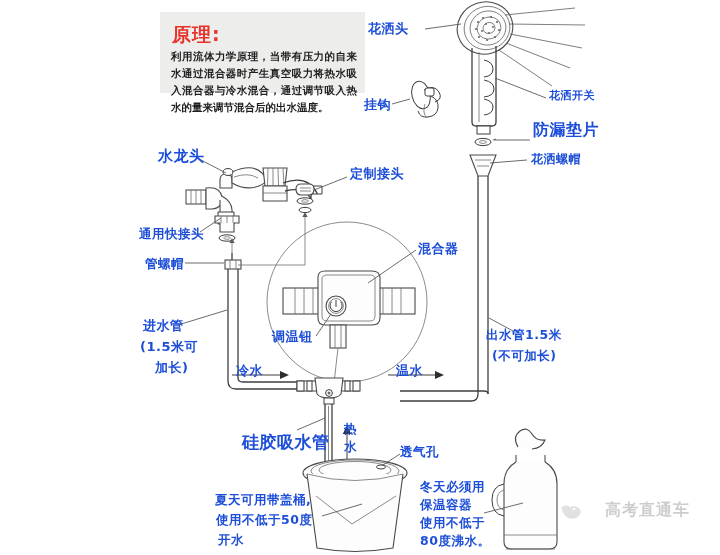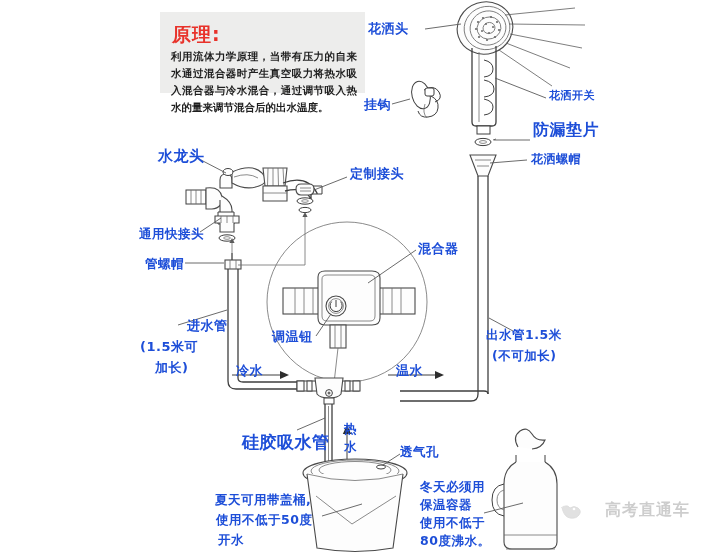--- a/index.html
+++ b/index.html
@@ -380,21 +380,21 @@
   <div class="lbl" style="left:549px; top:89px; font-size:11px;">花洒开关</div>
   <div class="lbl" style="left:364px; top:97px; font-size:13px;">挂钩</div>
   <div class="lbl" style="left:533px; top:120px; font-size:16px;">防漏垫片</div>
   <div class="lbl" style="left:531px; top:152px; font-size:12px;">花洒螺帽</div>
 
   <div class="lbl" style="left:158px; top:147px; font-size:15px;">水龙头</div>
   <div class="lbl" style="left:350px; top:166px; font-size:13px;">定制接头</div>
   <div class="lbl" style="left:139px; top:226px; font-size:12.5px;">通用快接头</div>
   <div class="lbl" style="left:145px; top:256px; font-size:12.5px;">管螺帽</div>
 
-  <div class="lbl" style="left:143px; top:318px; font-size:13px;margin-left:44px;">进水管</div>
+  <div class="lbl" style="left:143px; top:318px; font-size:13px;">进水管</div>
   <div class="lbl" style="left:140px; top:339px; font-size:13px;">(1.5米可</div>
   <div class="lbl" style="left:155px; top:360px; font-size:13px;">加长)</div>
 
   <div class="lbl" style="left:418px; top:241px; font-size:13px;">混合器</div>
   <div class="lbl" style="left:272px; top:329px; font-size:13px;">调温钮</div>
   <div class="lbl" style="left:236px; top:363px; font-size:13px;">冷水</div>
   <div class="lbl" style="left:396px; top:363px; font-size:13px;">温水</div>
 
   <div class="lbl" style="left:486px; top:327px; font-size:12.5px;">出水管1.5米</div>
   <div class="lbl" style="left:492px; top:348px; font-size:12.5px;">(不可加长)</div>

